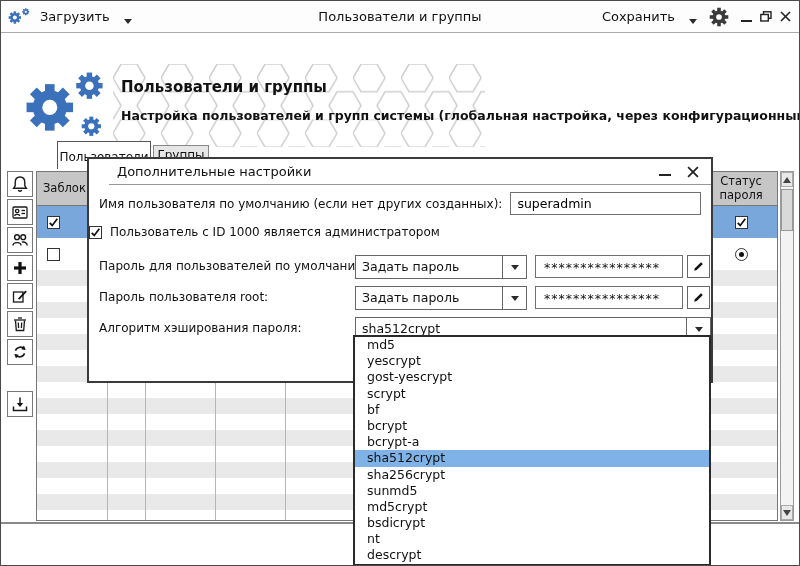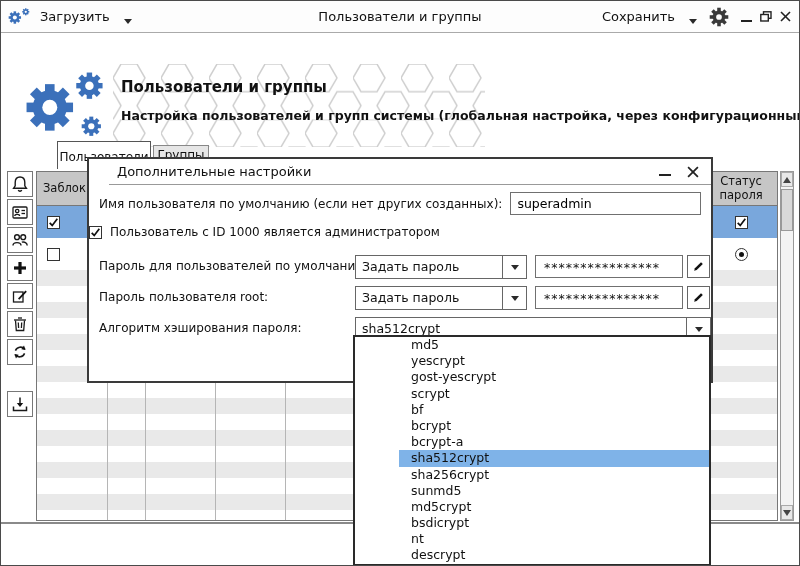--- a/index.html
+++ b/index.html
@@ -91,21 +91,21 @@
   .combo{position:absolute;display:flex;border:1px solid #666;background:#fff;height:24px;align-items:stretch;}
   .combo-text{flex:1;font-size:12.5px;padding:3px 0 0 6px;overflow:hidden;white-space:nowrap;}
   .combo-btn{width:24px;border-left:1px solid #666;background:#fff;display:flex;align-items:center;justify-content:center;cursor:pointer;}
   .pwd-box{position:absolute;height:23px;border:1px solid #707070;background:#fff;font-size:12.5px;
            padding:4px 0 0 8px;letter-spacing:1px;overflow:hidden;}
   .pencil-btn{position:absolute;width:23px;height:23px;border:1px solid #666;background:#fff;
               display:flex;align-items:center;justify-content:center;cursor:pointer;}
 
   
   .hash-list{position:absolute;left:352px;top:334px;width:358px;background:#fff;border:2px solid #2a2a2a;z-index:12;}
-  .hash-item{height:16.2px;line-height:16px;font-size:12.5px;padding-left:12px;cursor:pointer;white-space:nowrap;margin-left:44px;}
+  .hash-item{height:16.2px;line-height:16px;font-size:12.5px;padding-left:12px;cursor:pointer;white-space:nowrap;}
   .hash-item.sel{background:#7fb3e8;}
 
   svg{display:block;}
 </style>
 </head>
 <body>
 
 <div class="window">
 
   <div class="titlebar">

